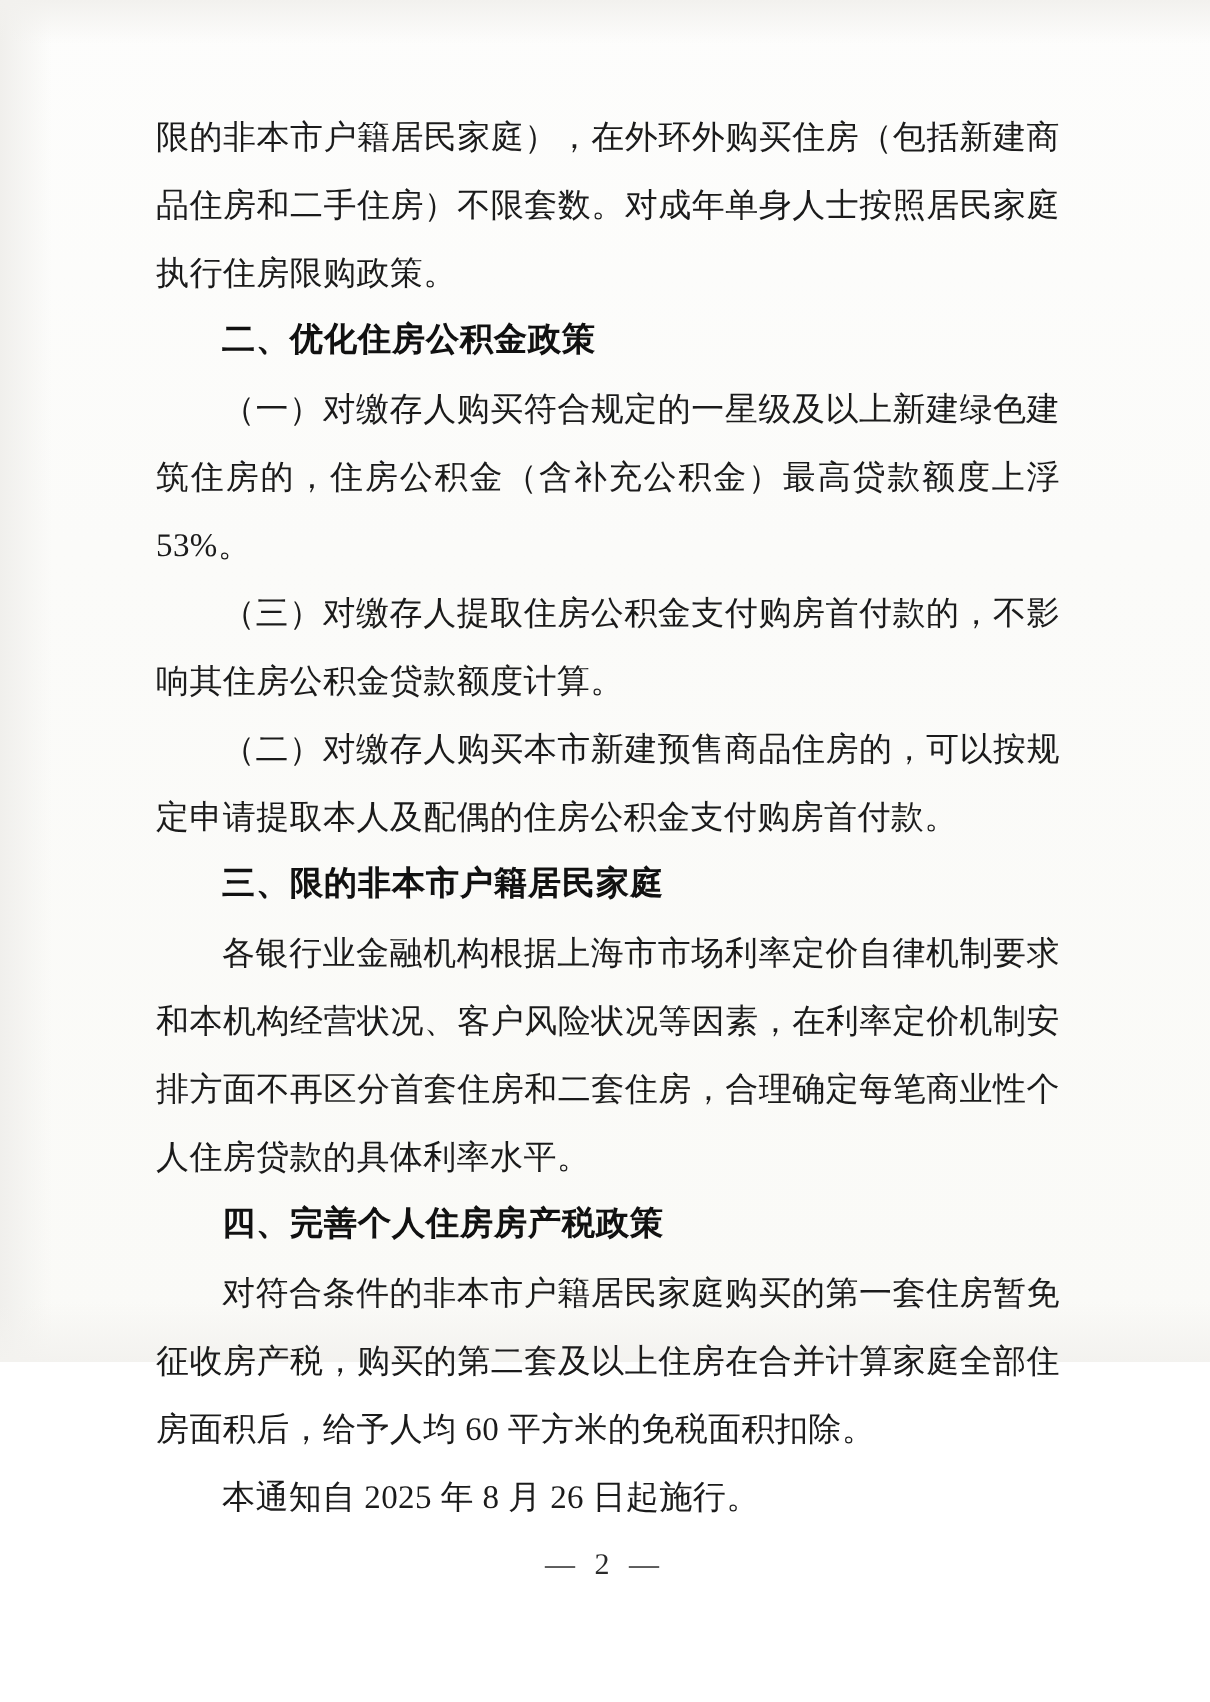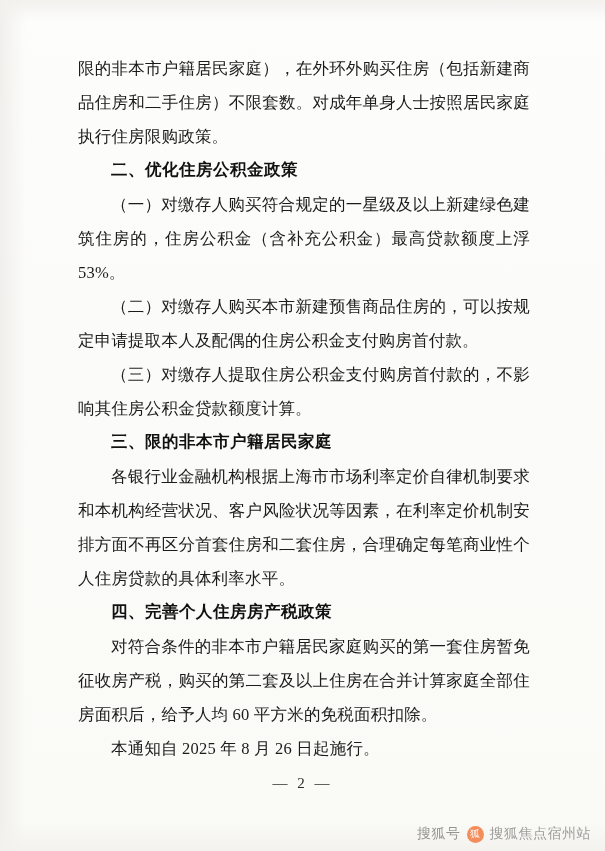--- a/index.html
+++ b/index.html
@@ -9,21 +9,21 @@
   body {
     width: 605px;
     height: 851px;
     background: #ffffff;
     font-family: "Liberation Serif", serif;
     overflow: hidden;
   }
   .page {
     position: relative;
     width: 605px;
-    height: 851px;
+    height: 681px;
     background: #86efac;
     box-sizing: border-box;
   }
   
   .paper-tint {
     position: absolute;
     inset: 0;
     background: linear-gradient(180deg, #fdfdfc 0%, #fbfbf9 40%, #fafaf7 100%);
     pointer-events: none;
   }
@@ -127,29 +127,24 @@
 <div class="page">
   <div class="paper-tint"></div>
   <div class="edge-left"></div>
   <div class="edge-top"></div>
   <div class="edge-bottom"></div>
 
   <div class="content">
     <p class="para">限的非本市户籍居民家庭），在外环外购买住房（包括新建商品住房和二手住房）不限套数。对成年单身人士按照居民家庭执行住房限购政策。</p>
     <h2 class="heading">二、优化住房公积金政策</h2>
     <p class="para indent">（一）对缴存人购买符合规定的一星级及以上新建绿色建筑住房的，住房公积金（含补充公积金）最高贷款额度上浮 53%。</p>
+    <p class="para indent">（三）对缴存人提取住房公积金支付购房首付款的，不影响其住房公积金贷款额度计算。</p>
     <p class="para indent">（二）对缴存人购买本市新建预售商品住房的，可以按规定申请提取本人及配偶的住房公积金支付购房首付款。</p>
-    <p class="para indent">（三）对缴存人提取住房公积金支付购房首付款的，不影响其住房公积金贷款额度计算。</p>
     <h2 class="heading">三、限的非本市户籍居民家庭</h2>
     <p class="para indent">各银行业金融机构根据上海市市场利率定价自律机制要求和本机构经营状况、客户风险状况等因素，在利率定价机制安排方面不再区分首套住房和二套住房，合理确定每笔商业性个人住房贷款的具体利率水平。</p>
     <h2 class="heading">四、完善个人住房房产税政策</h2>
     <p class="para indent">对符合条件的非本市户籍居民家庭购买的第一套住房暂免征收房产税，购买的第二套及以上住房在合并计算家庭全部住房面积后，给予人均 60 平方米的免税面积扣除。</p>
     <p class="para indent">本通知自 2025 年 8 月 26 日起施行。</p>
   </div>
 
   <div class="footer">— 2 —</div>
 
-  <div class="watermark">
-    <span class="wm-text">搜狐号</span>
-    <span class="wm-badge">狐</span>
-    <span class="wm-text2">搜狐焦点宿州站</span>
-  </div>
 </div>
 
 </body></html>

